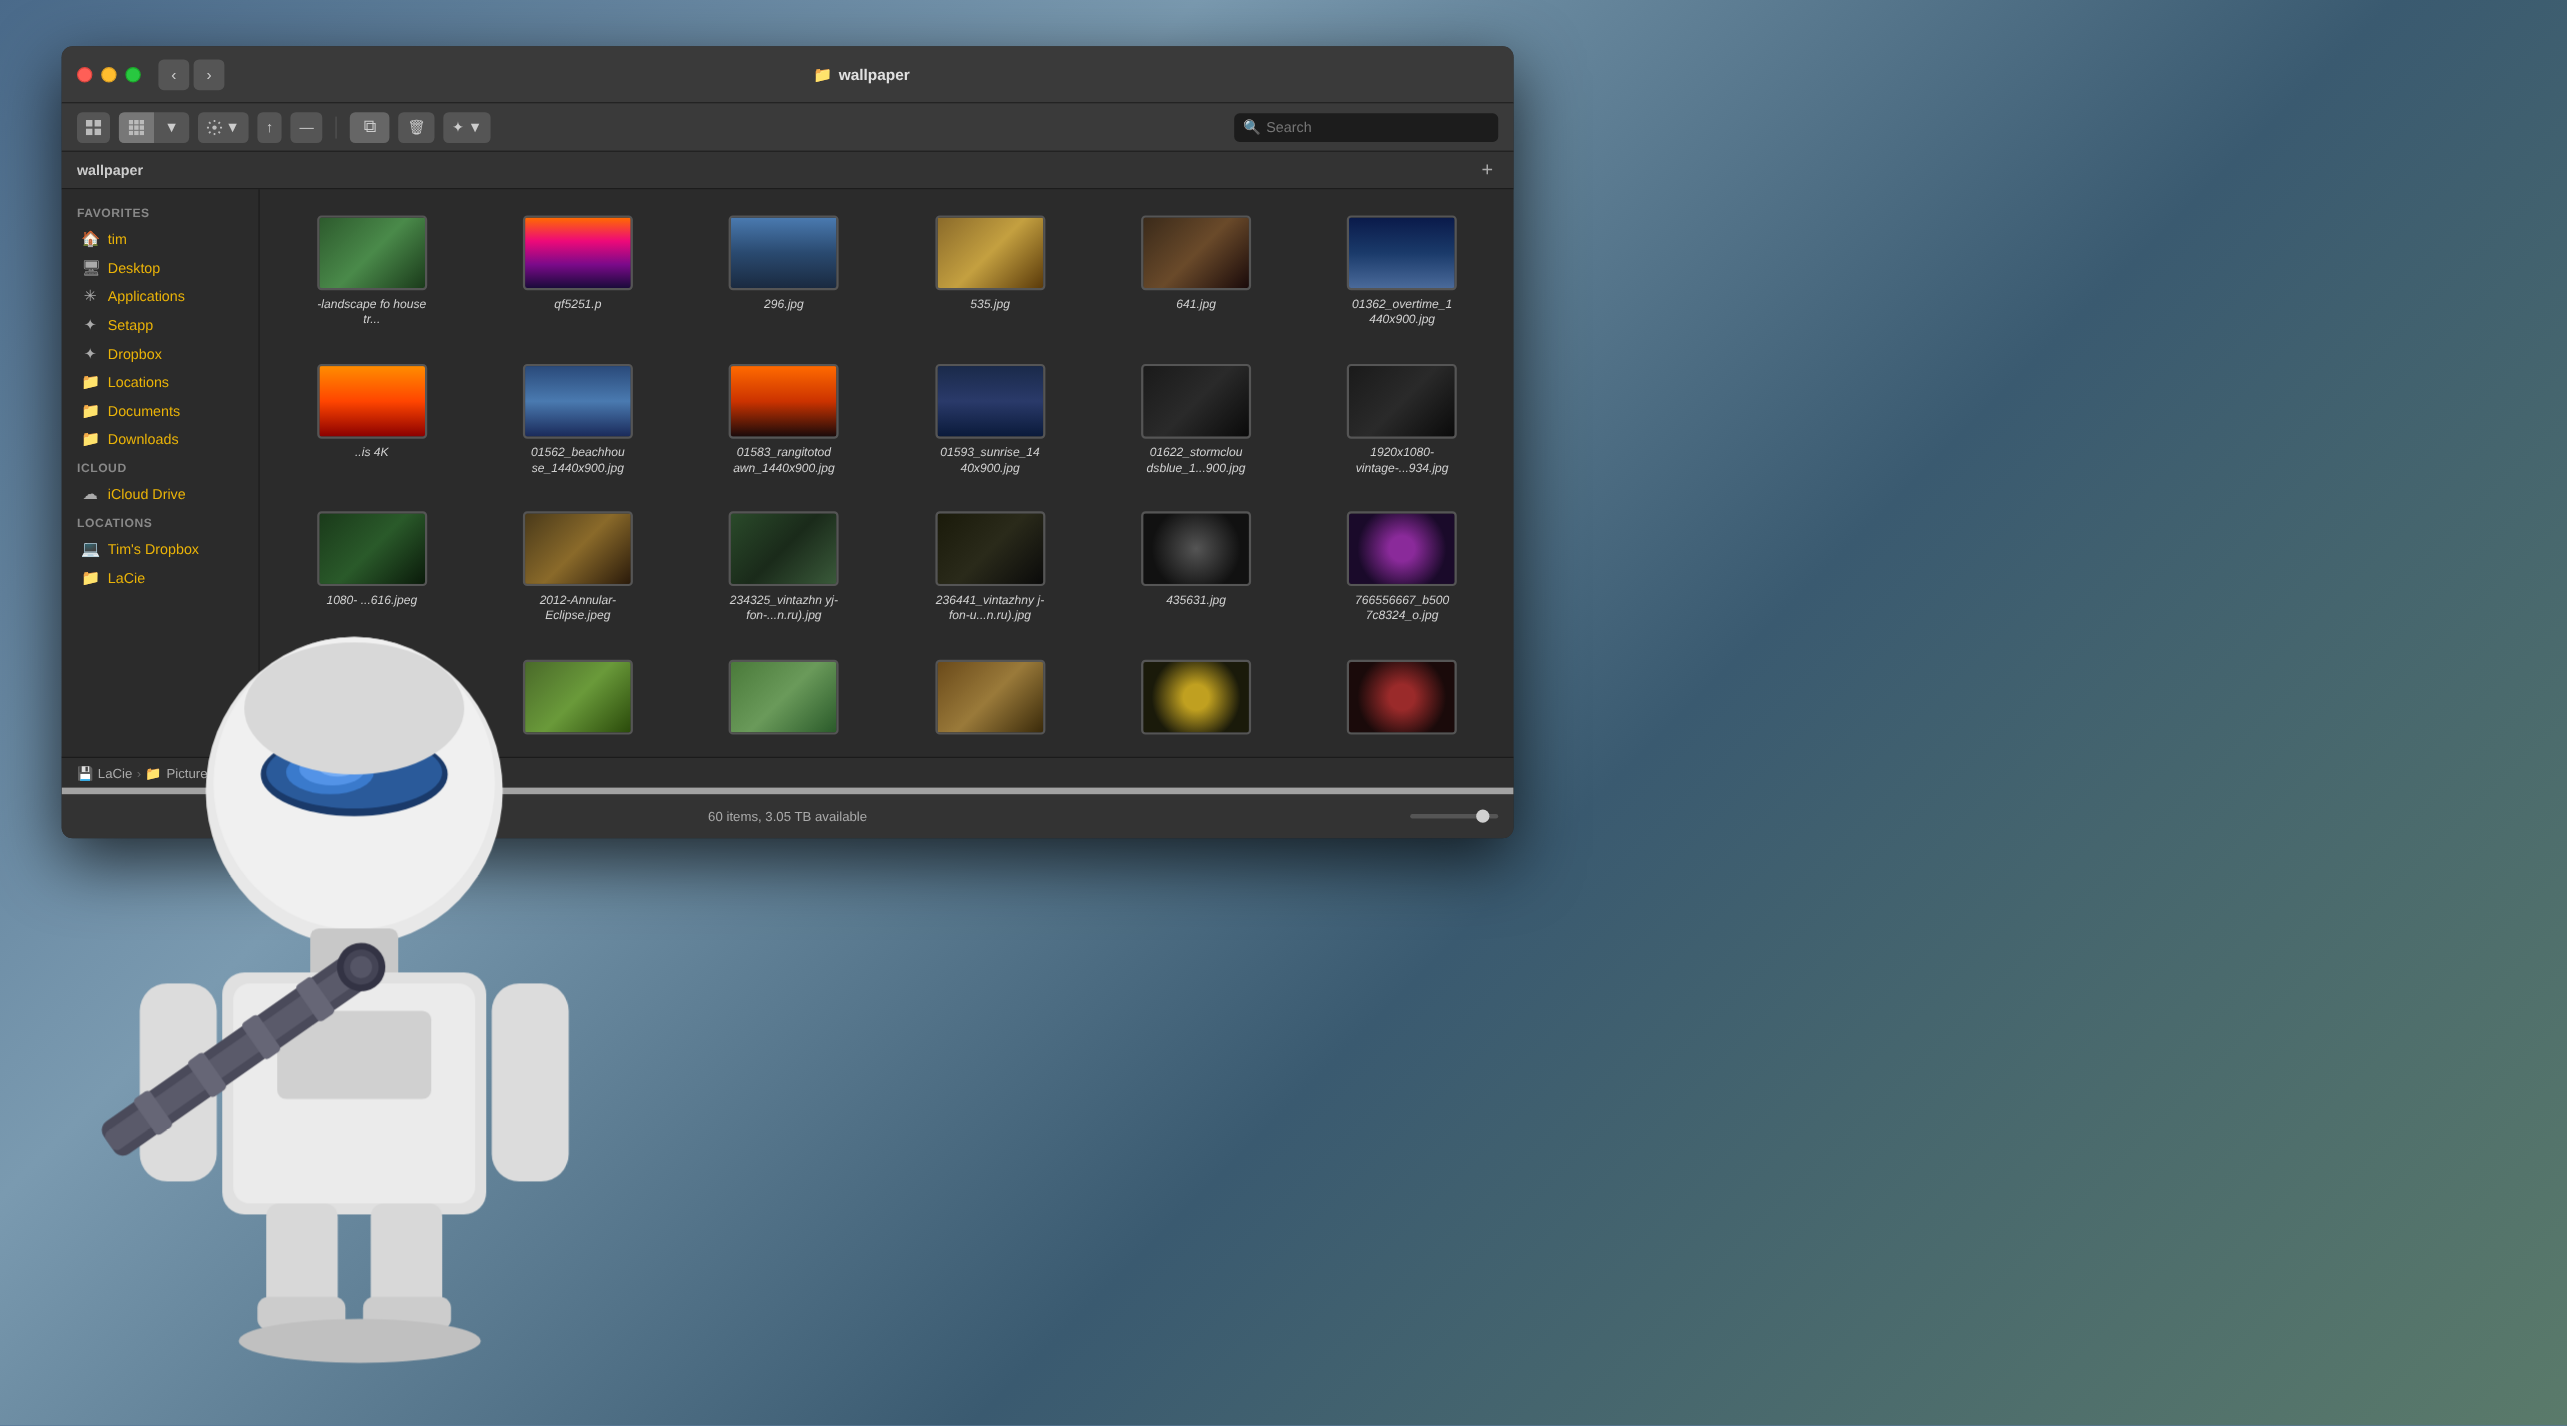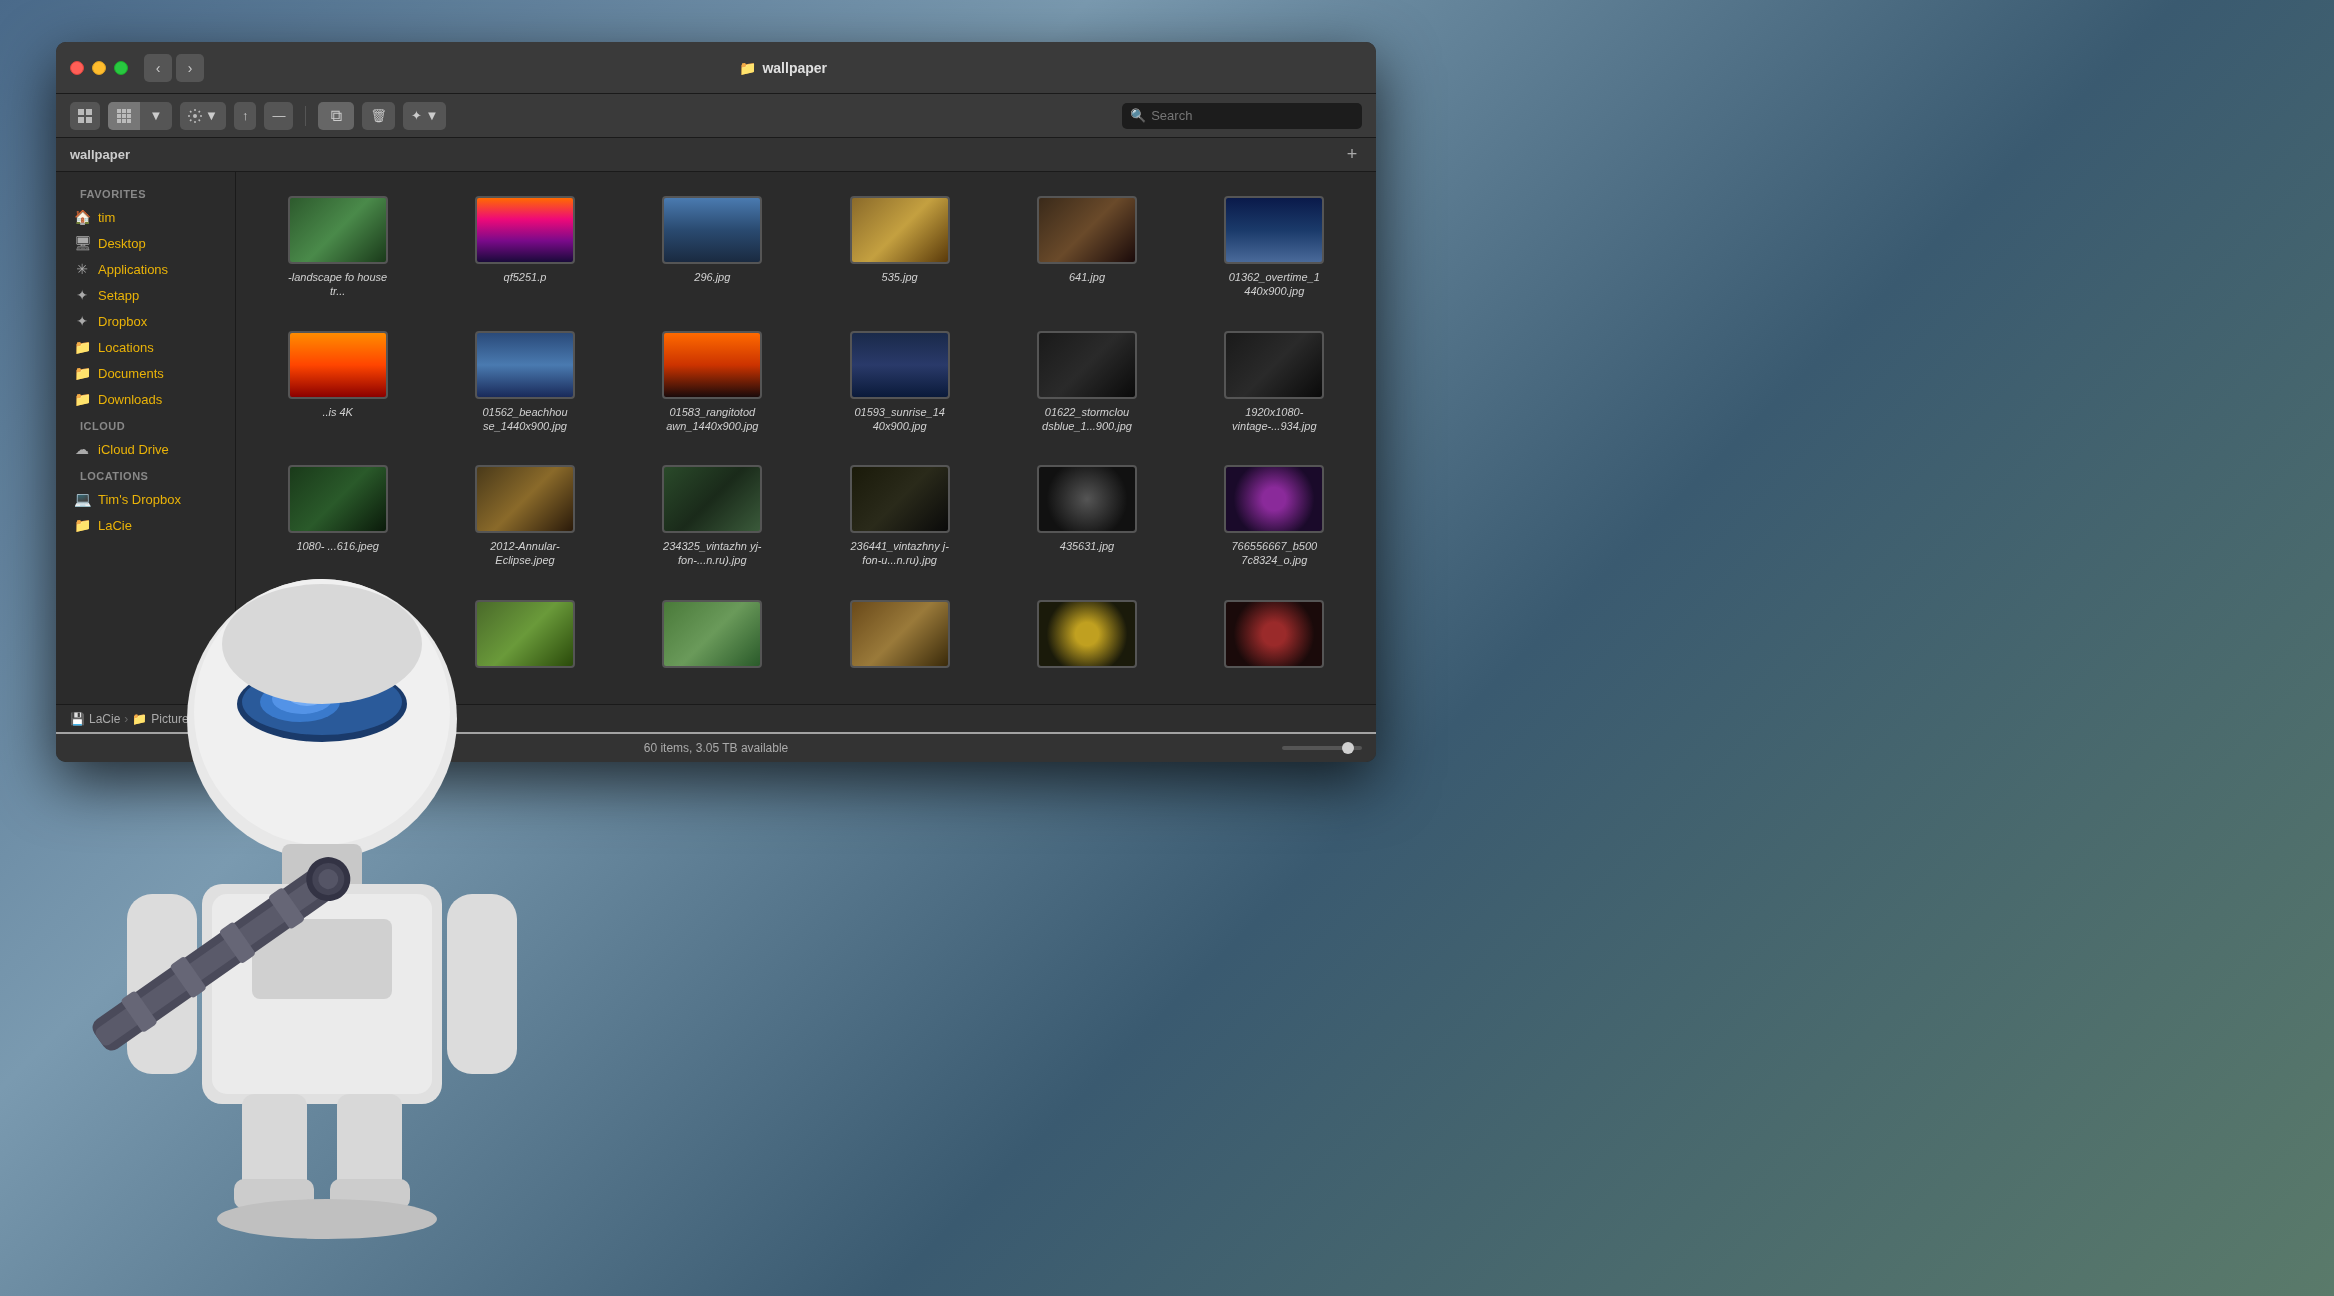--- a/index.html
+++ b/index.html
@@ -223,21 +223,21 @@
       overflow-y: auto;
       flex-shrink: 0;
       padding: 8px 0;
     }
 
     .sidebar-section-label {
       font-size: 11px;
       font-weight: 700;
       color: #888;
       text-transform: uppercase;
-      padding: 8px 24px 4px;
+      padding: 8px 14px 4px;
       letter-spacing: 0.5px;
     }
 
     .sidebar-item {
       display: flex;
       align-items: center;
       padding: 5px 14px;
       cursor: pointer;
       gap: 8px;
       border-radius: 5px;
@@ -319,23 +319,23 @@
       font-size: 11px;
       color: #d0d0d0;
       text-align: center;
       line-height: 1.3;
       max-width: 100px;
       word-break: break-word;
     }
 
     
     .statusbar {
-      height: 30px;
+      height: 46px;
       background: #333;
-      border-top: 2px solid #a3a3a3;
+      border-top: 6px solid #a3a3a3;
       display: flex;
       align-items: center;
       justify-content: center;
       flex-shrink: 0;
       position: relative;
     }
 
     .status-text {
       font-size: 12px;
       color: #aaa;

